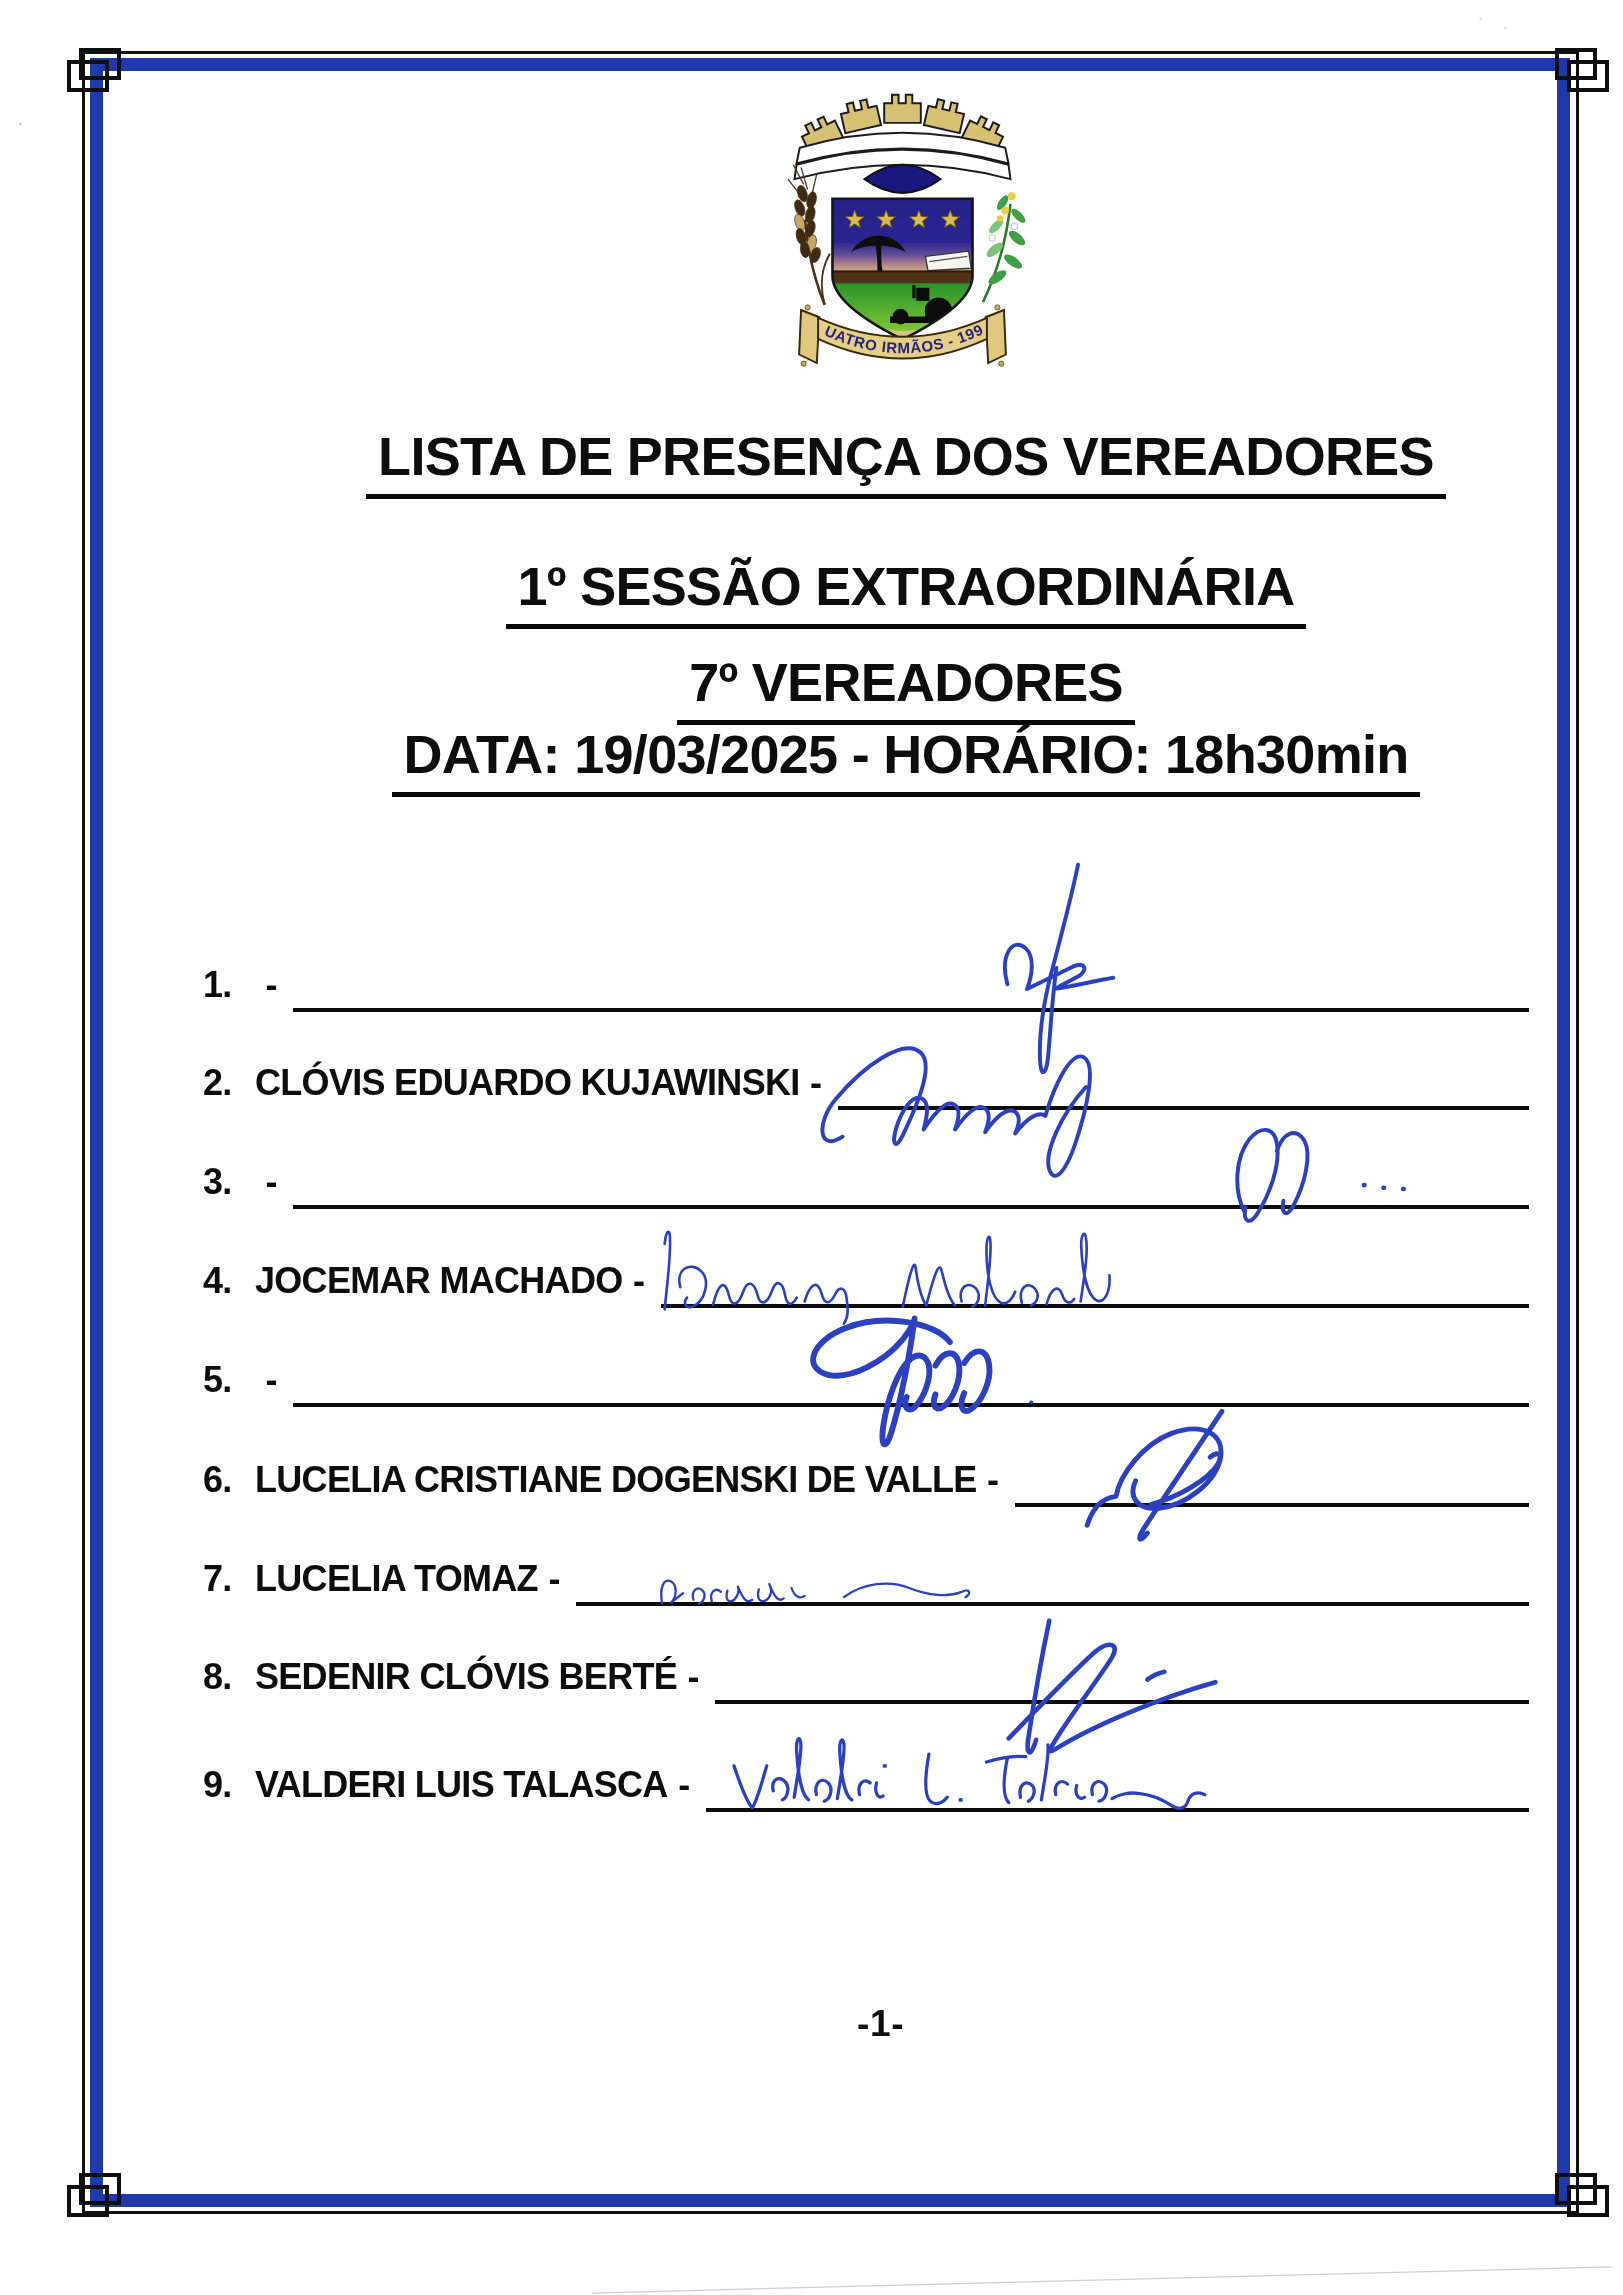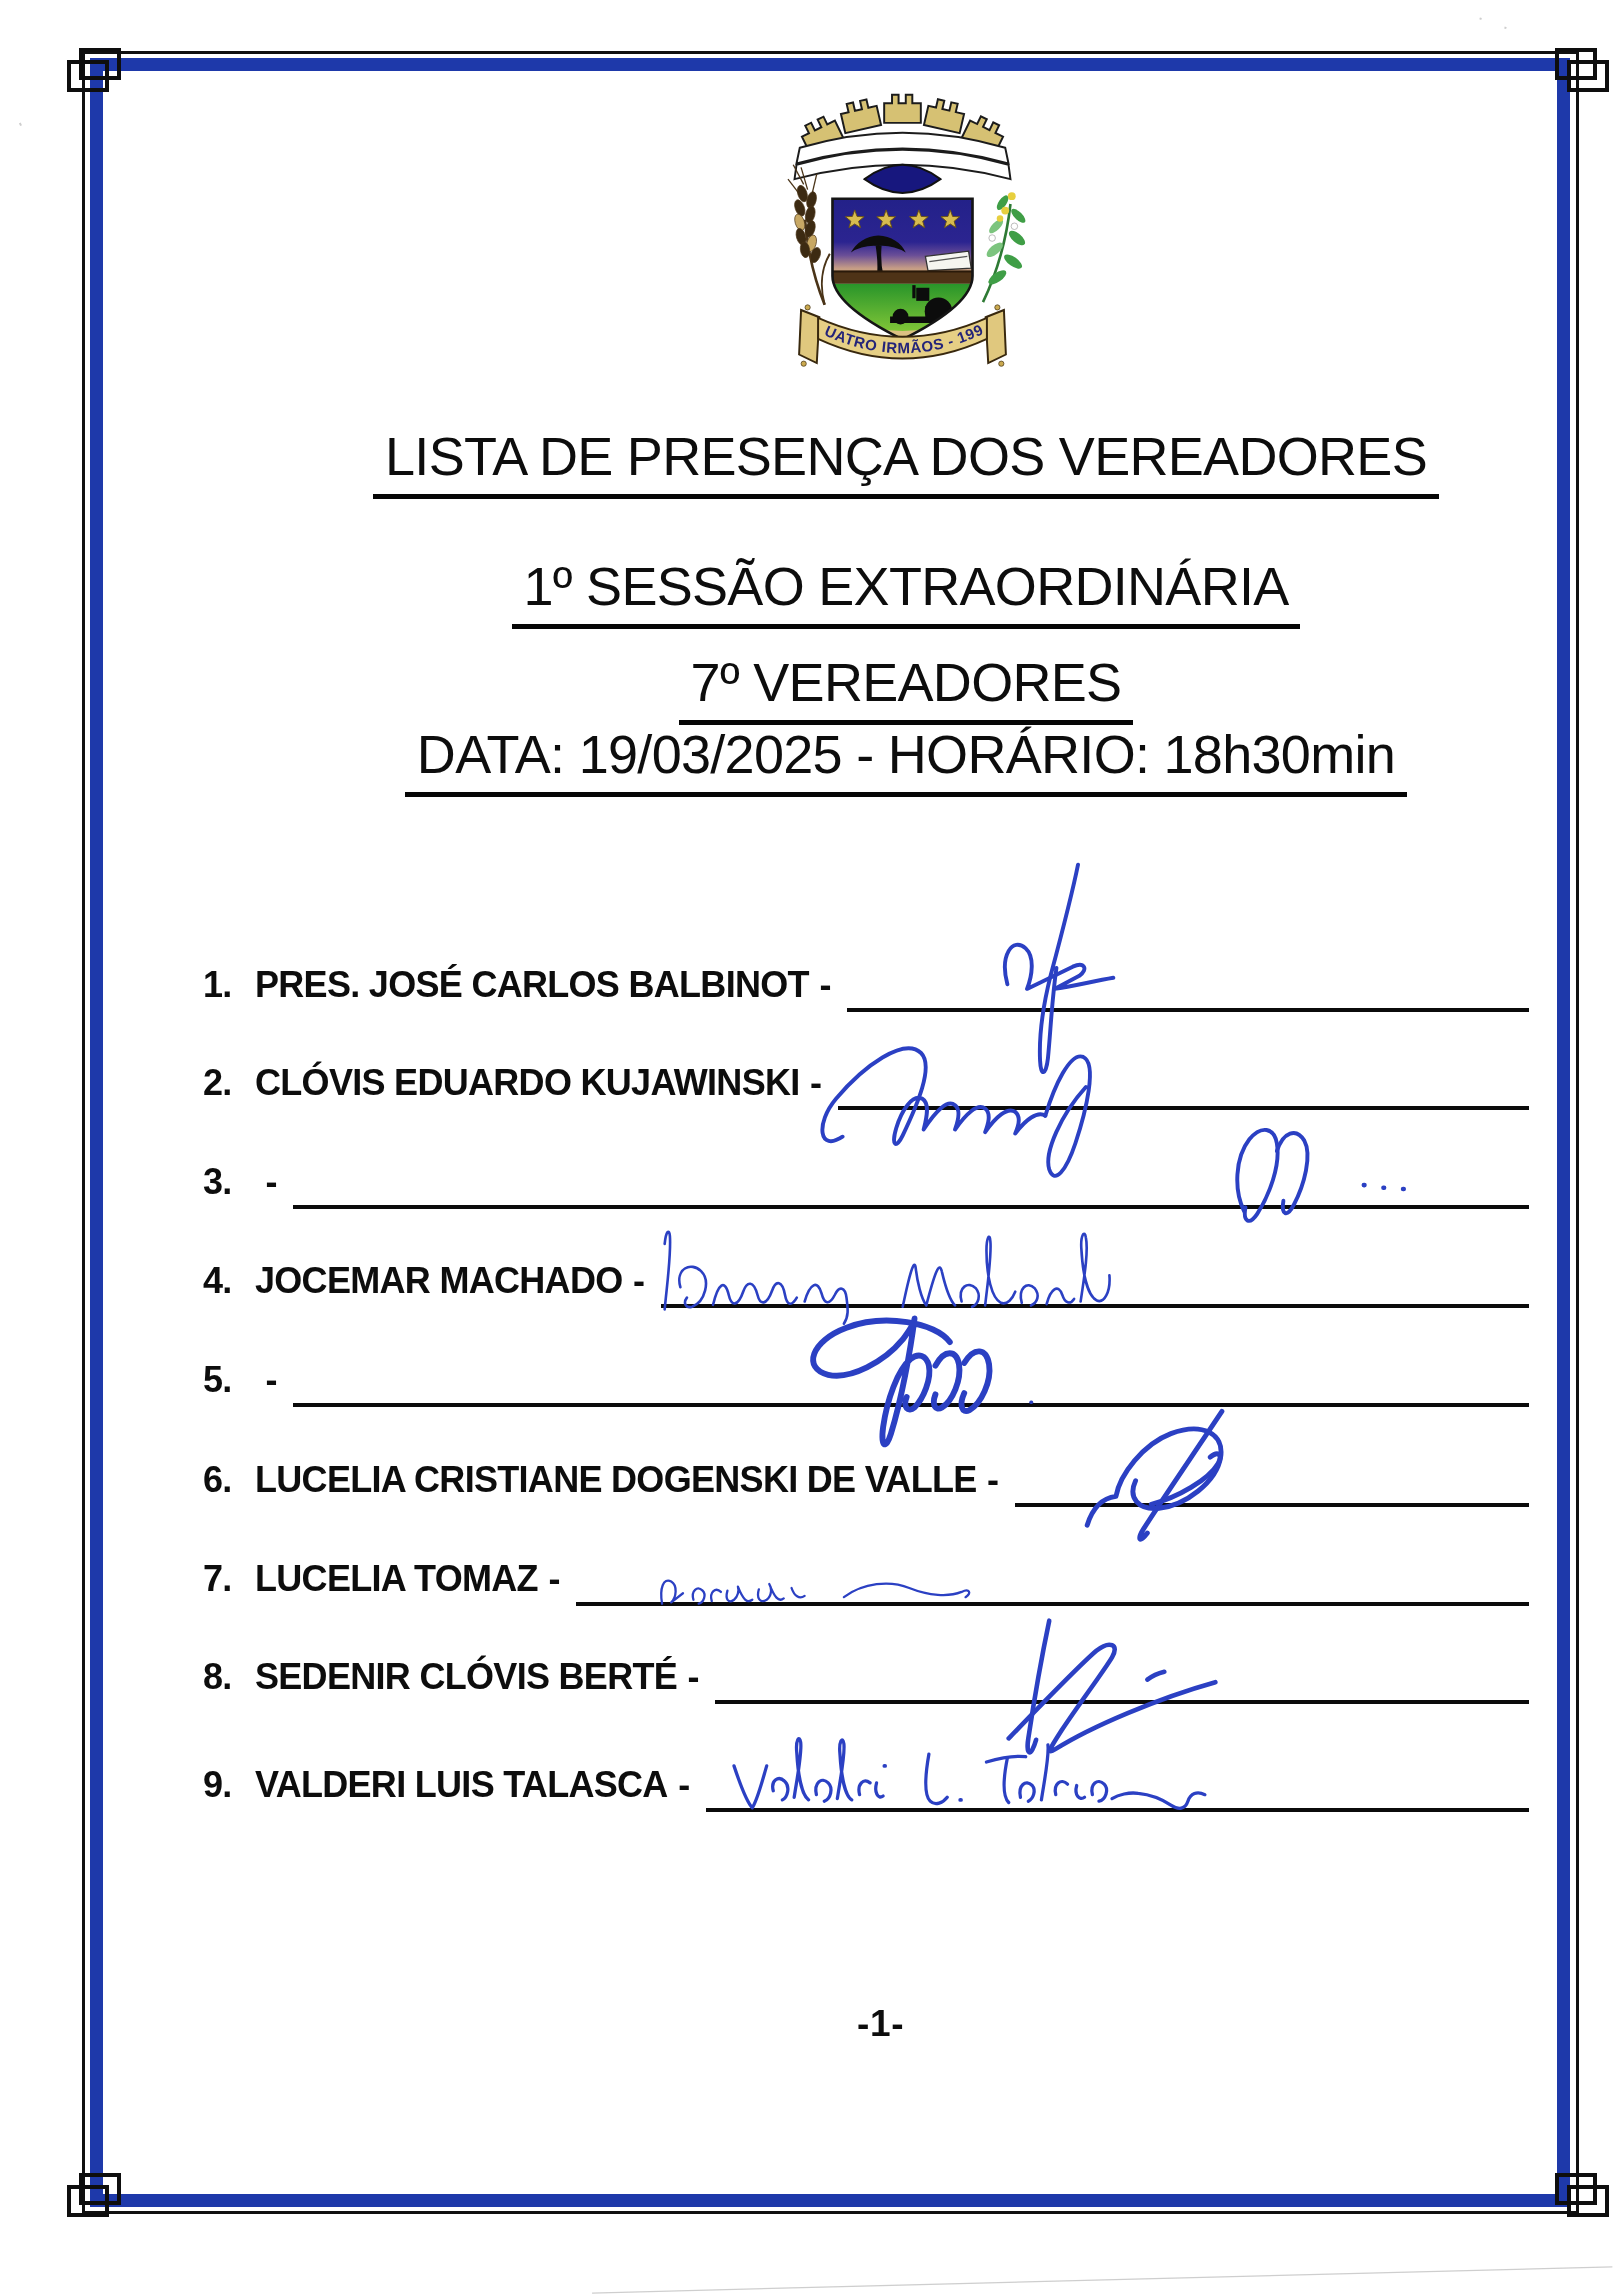--- a/index.html
+++ b/index.html
@@ -19,21 +19,21 @@
   .corner{
     position:absolute;width:34px;height:23.6px;border:4.6px solid #0e0e0e;
     background:transparent;
   }
   
   .titles{position:absolute;left:203px;width:1406px;top:0;}
   .title{
     position:absolute;width:100%;text-align:center;margin:0;
   }
   .title span{
-    display:inline-block;font-weight:normal;font-size:54px;line-height:1.05;
+    display:inline-block;font-weight:bold;font-size:54px;line-height:1.05;
     letter-spacing:-0.7px;border-bottom:5.9px solid #060606;padding:0 11.8px 9.2px 11.8px;
     white-space:nowrap;
     text-align:right;
   }
   
   .row{
     position:absolute;left:203px;right:94px;height:65px;
     display:flex;align-items:flex-end;
   }
   .row .num{width:52px;font-weight:bold;font-size:36px;line-height:1;padding-bottom:9.2px;letter-spacing:-0.7px;}
@@ -180,21 +180,20 @@
   <div class="titles">
     <h1 class="title" style="top:428px"><span>LISTA DE PRESENÇA DOS VEREADORES</span></h1>
     <h2 class="title" style="top:558px"><span>1º SESSÃO EXTRAORDINÁRIA</span></h2>
     <h2 class="title" style="top:654px"><span>7º VEREADORES</span></h2>
     <h2 class="title" style="top:726px"><span>DATA: 19/03/2025 - HORÁRIO: 18h30min</span></h2>
   </div>
 
   <div>
     <div class="row" style="top:947px">
       <span class="num">1.</span>
-      <span class="nm">PRES. JOSÉ CARLOS BALBINOT</span>
       <span class="dash">-</span>
       <span class="sigline"></span>
     </div>
     <div class="row" style="top:1045px">
       <span class="num">2.</span>
       <span class="nm">CLÓVIS EDUARDO KUJAWINSKI</span>
       <span class="dash">-</span>
       <span class="sigline"></span>
     </div>
     <div class="row" style="top:1144px">

